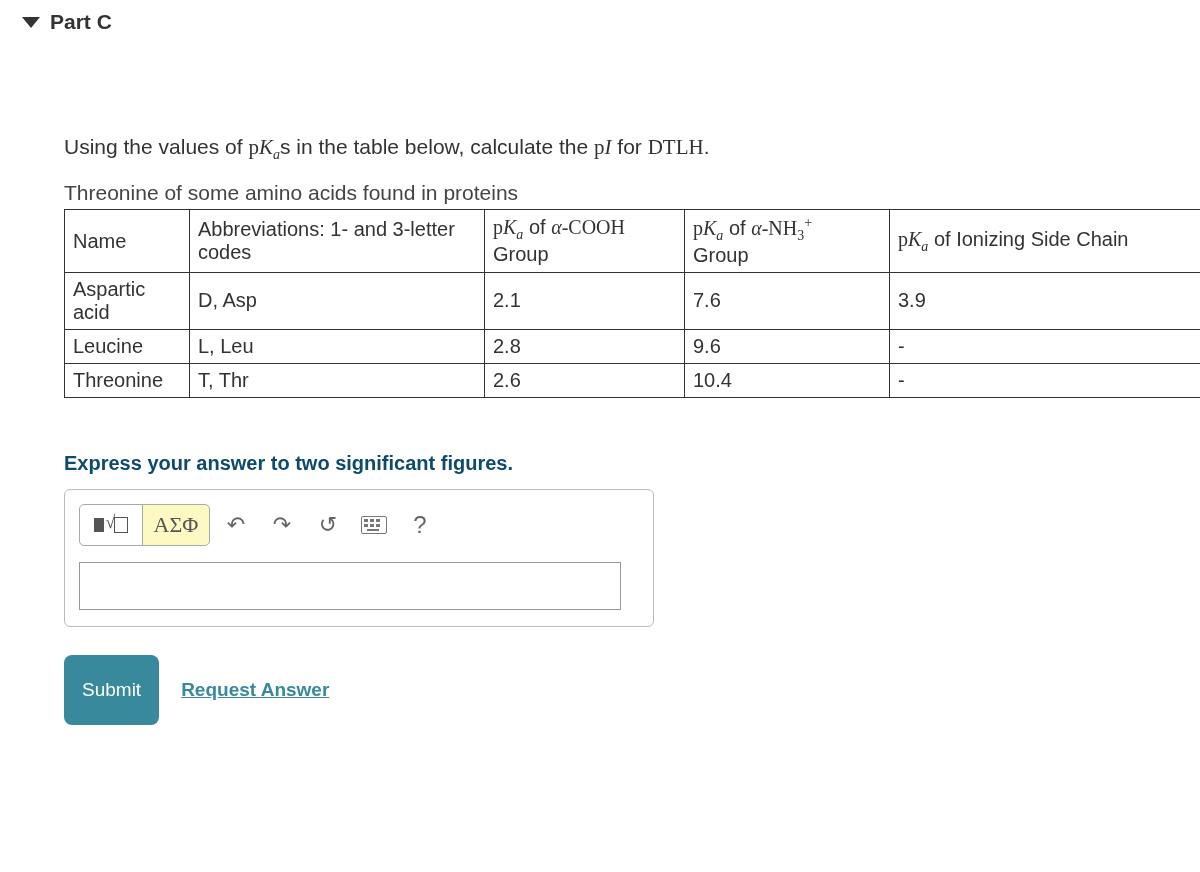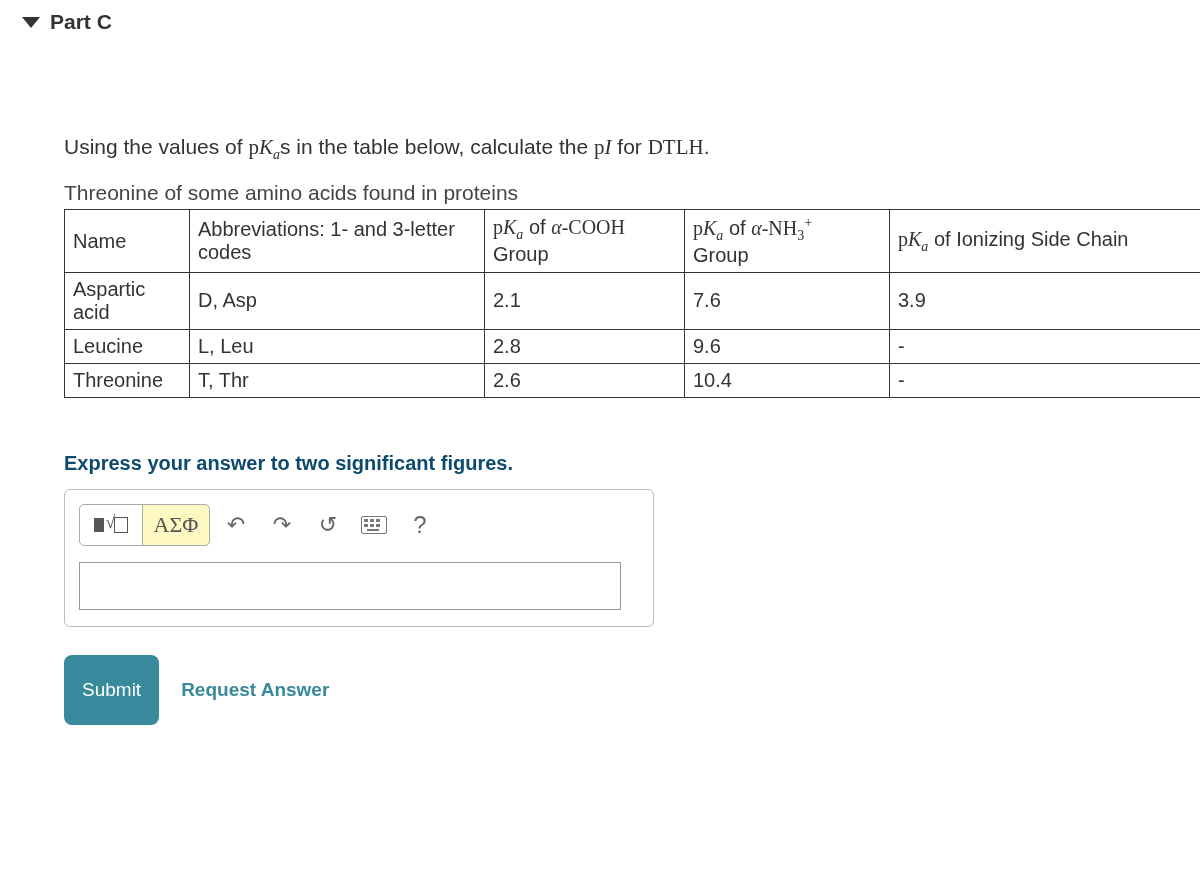--- a/index.html
+++ b/index.html
@@ -132,20 +132,21 @@
     background: #37899b;
     color: #fff;
     border: none;
     border-radius: 8px;
     padding: 24px 18px;
     font-size: 19px;
     cursor: pointer;
   }
   .request-link {
     color: #37899b;
+    text-decoration: underline;
     font-size: 19px;
     font-weight: bold;
     cursor: pointer;
   }
   .sq { display:inline-block; width:10px; height:14px; background:#555; vertical-align:middle; margin-right:2px;}
   .rootbox { display:inline-block; width:12px; height:14px; border:1px solid #555; vertical-align:middle; margin-left:-1px;}
   .kb-icon {
     width:24px; height:16px; border:1px solid #777; border-radius:2px;
     display:inline-block; position:relative;
   }

